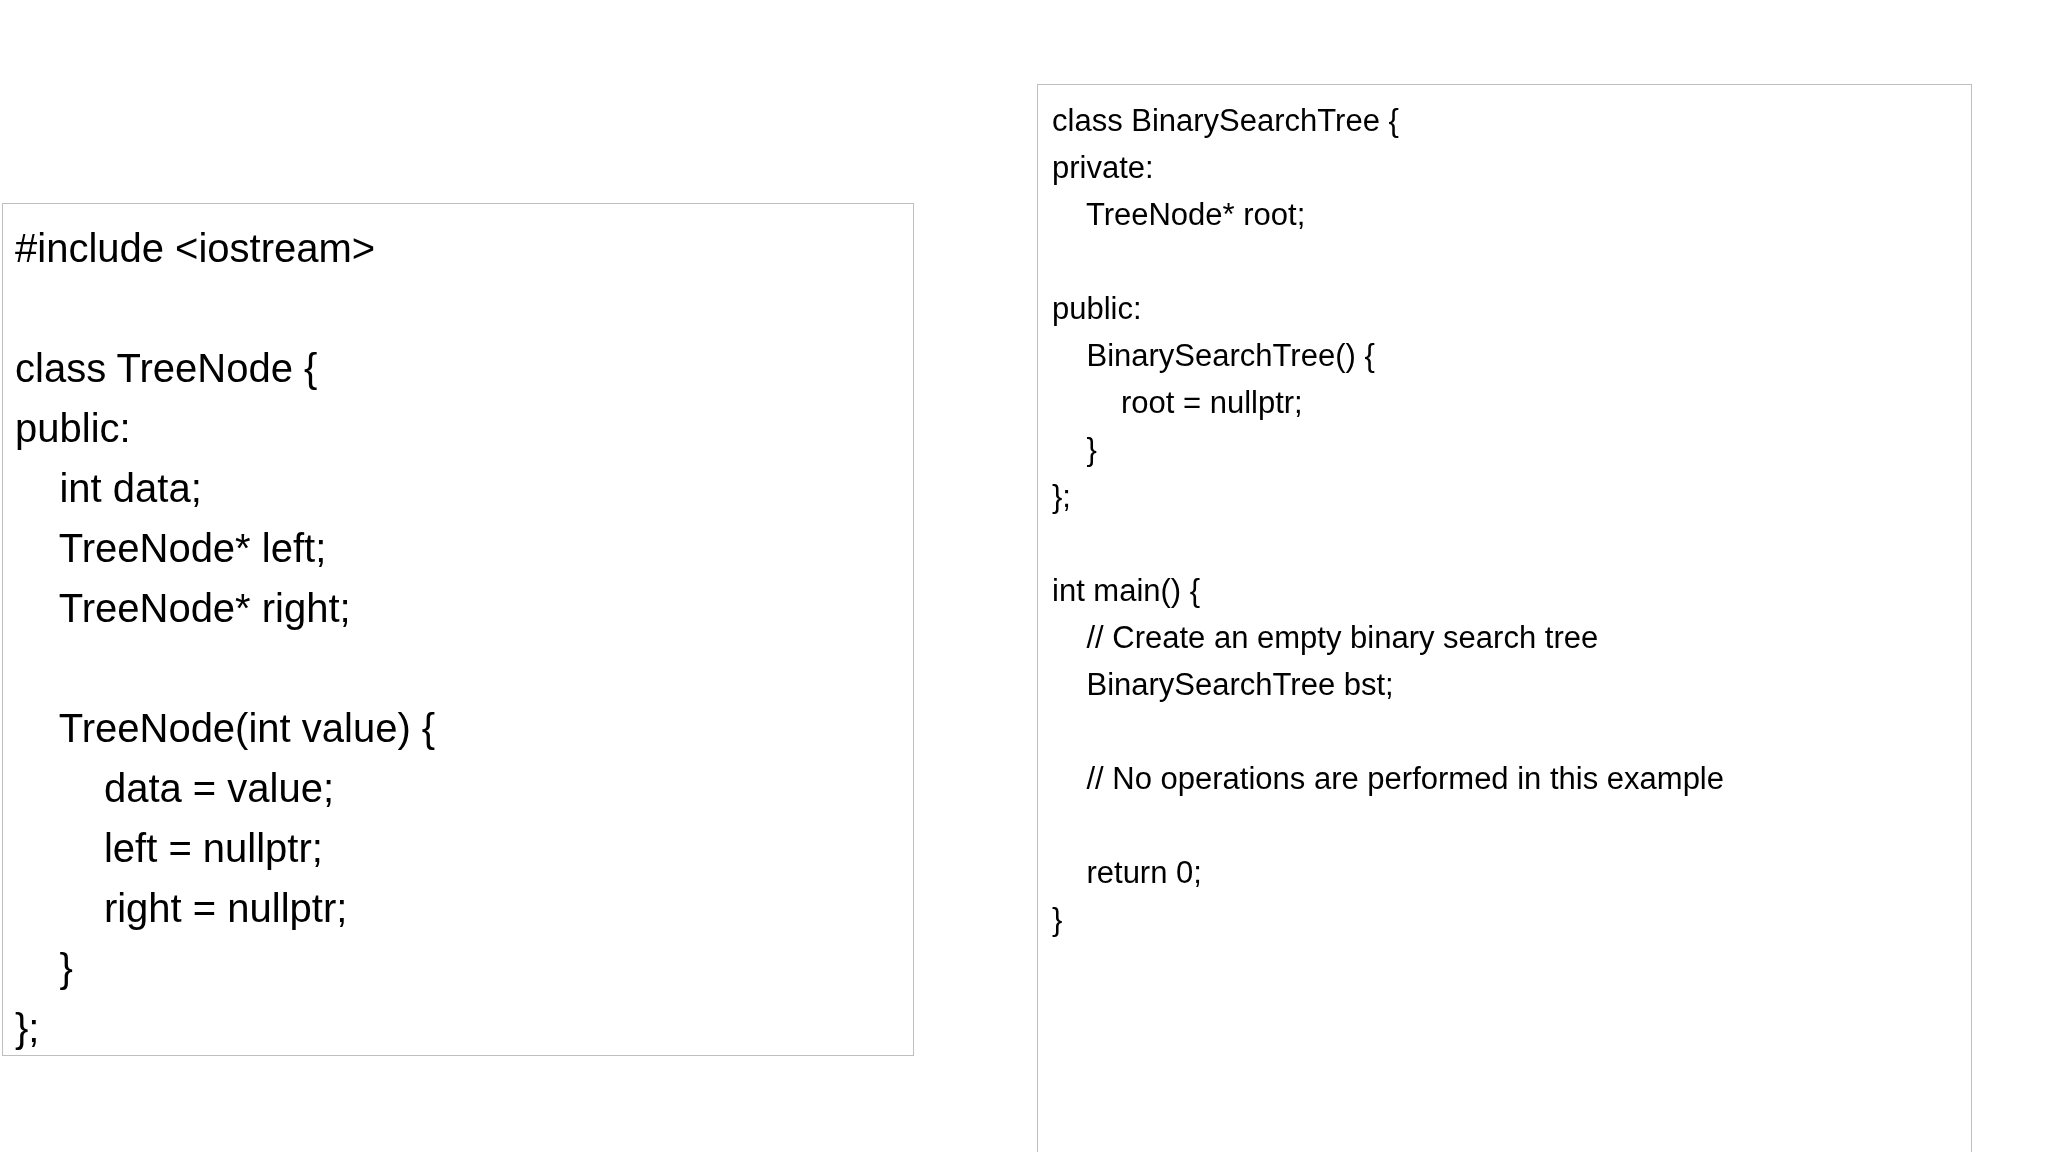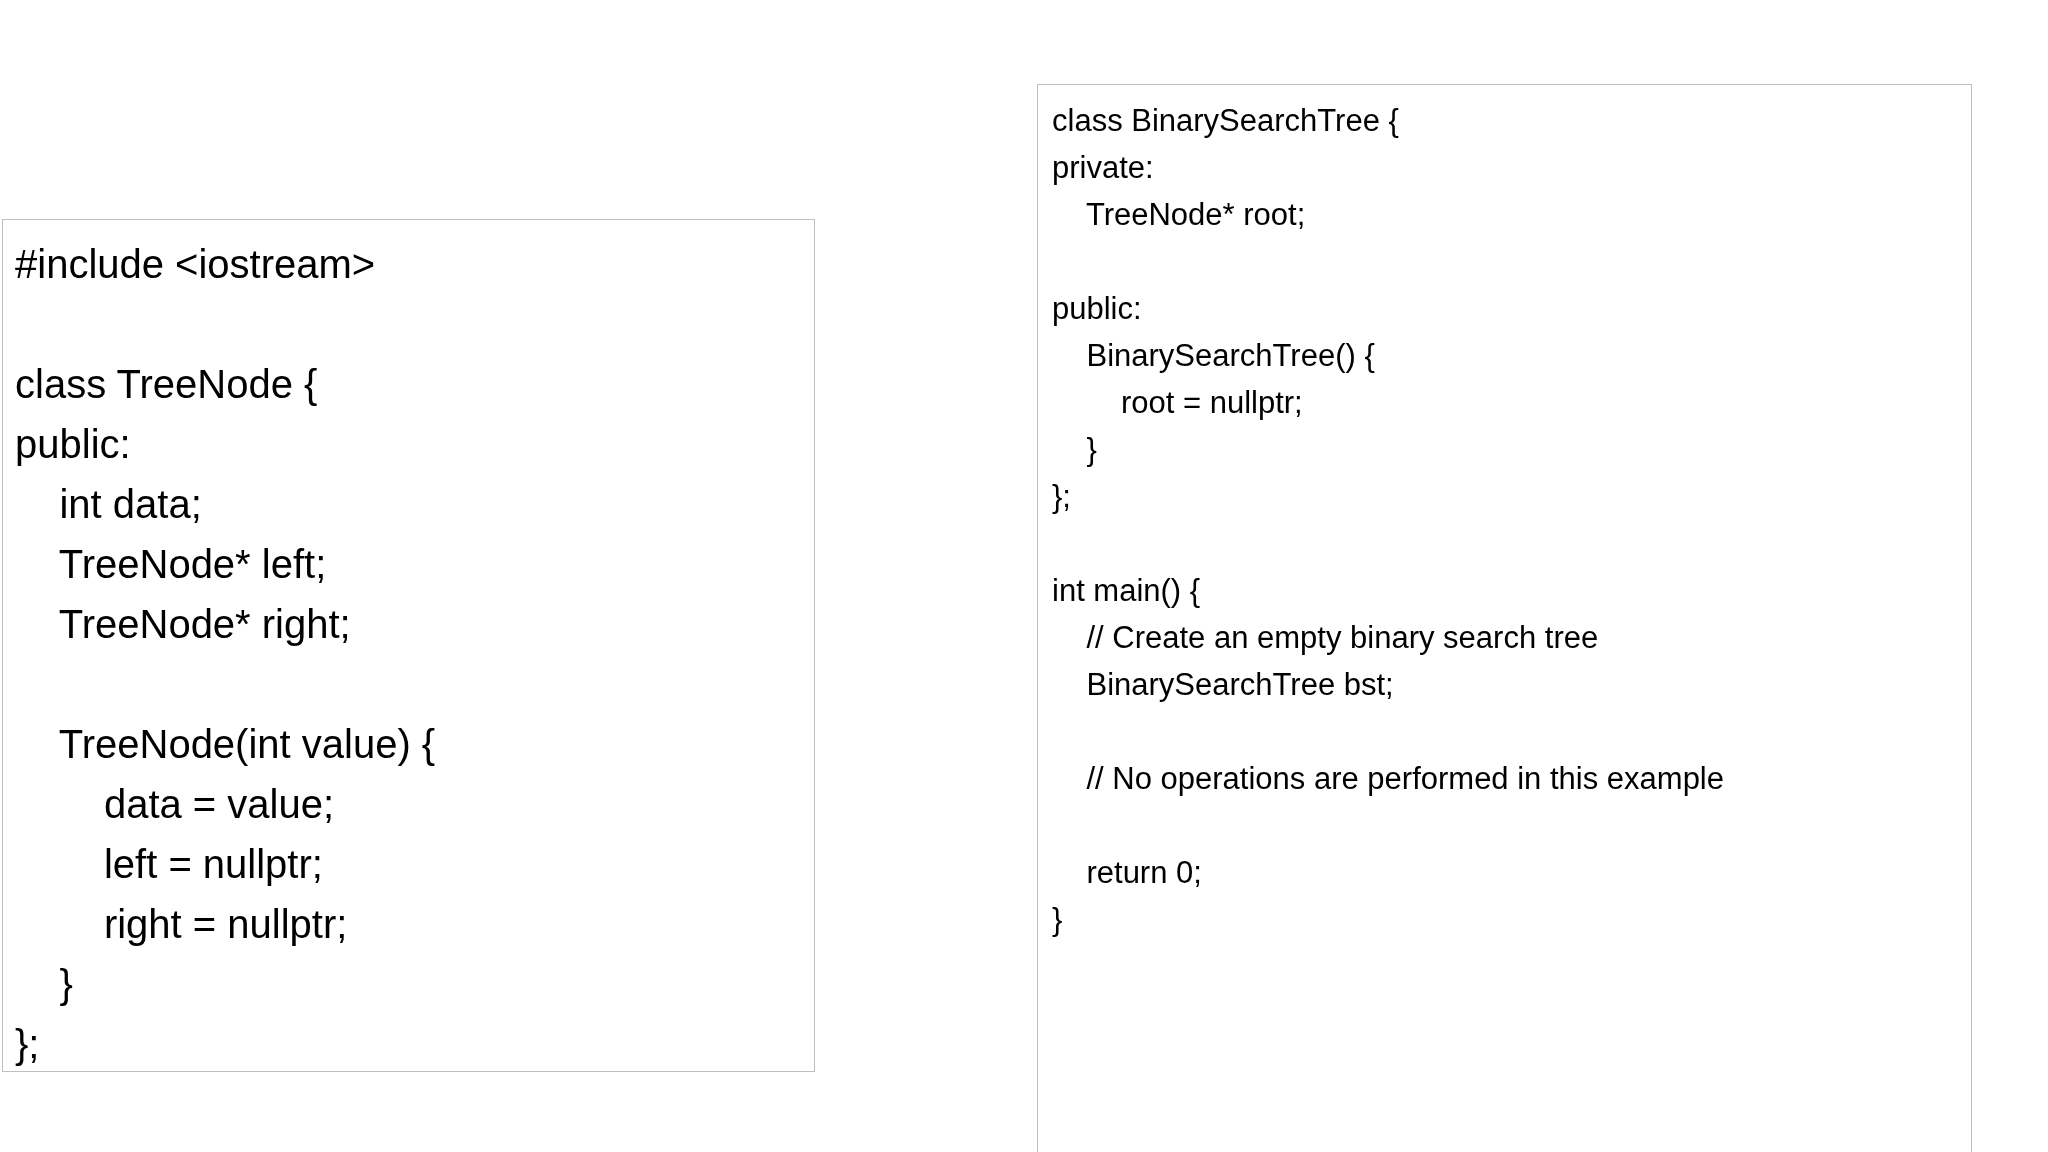--- a/index.html
+++ b/index.html
@@ -42,24 +42,23 @@
     position: absolute;
     box-sizing: border-box;
     background: #ffffff;
     border: 1px solid #bcc0c2;
     overflow: hidden;
   }
 
   #code-box-left {
     left: 2px;
     top: 203px;
-    width: 813px;
+    width: 912px;
     height: 853px;
     padding: 14px 32px 10px 12px;
-    margin-top: 16px;
   }
 
   #code-box-right {
     left: 1037px;
     top: 84px;
     width: 935px;
     height: 1075px;
     padding: 12px 16px 10px 14px;
   }
 

